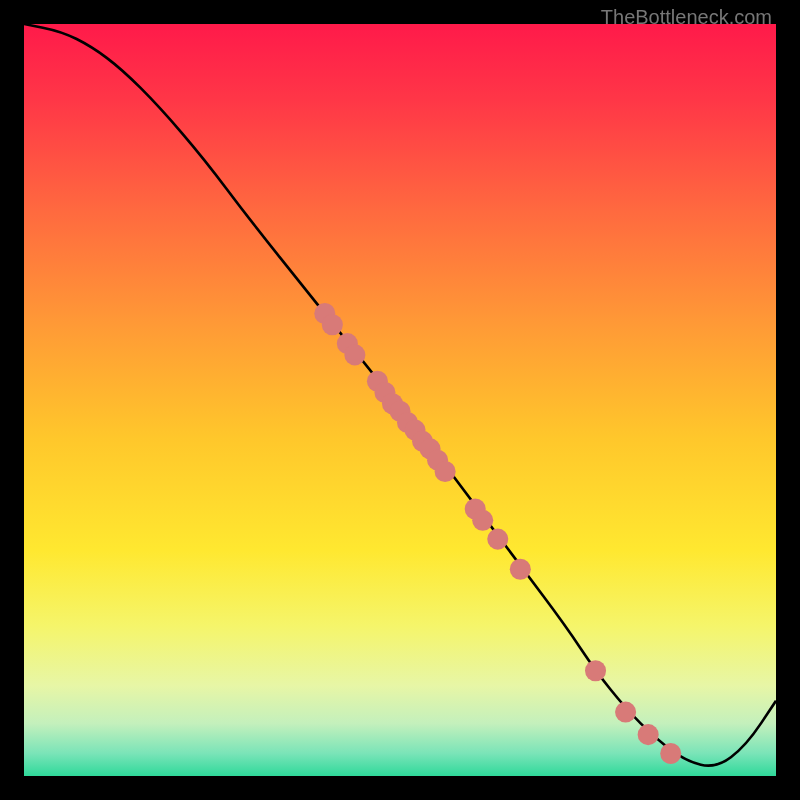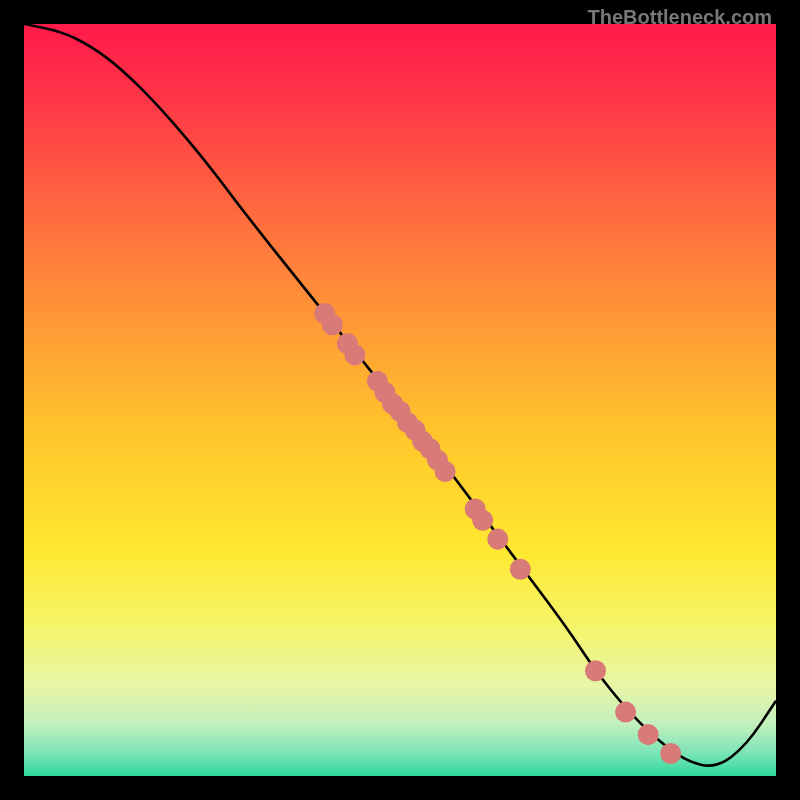--- a/index.html
+++ b/index.html
@@ -25,21 +25,21 @@
     left: 24px;
     width: 752px;
     height: 752px;
   }
   .attribution {
     position: absolute;
     top: 6px;
     right: 28px;
     color: #777;
     font-size: 20px;
-    font-weight: 700;
+    font-weight: 400;
   }
   .gradient-bg {
     position: absolute;
     top: 0;
     left: 0;
     width: 100%;
     height: 100%;
   }
   .curve-svg {
     position: absolute;

